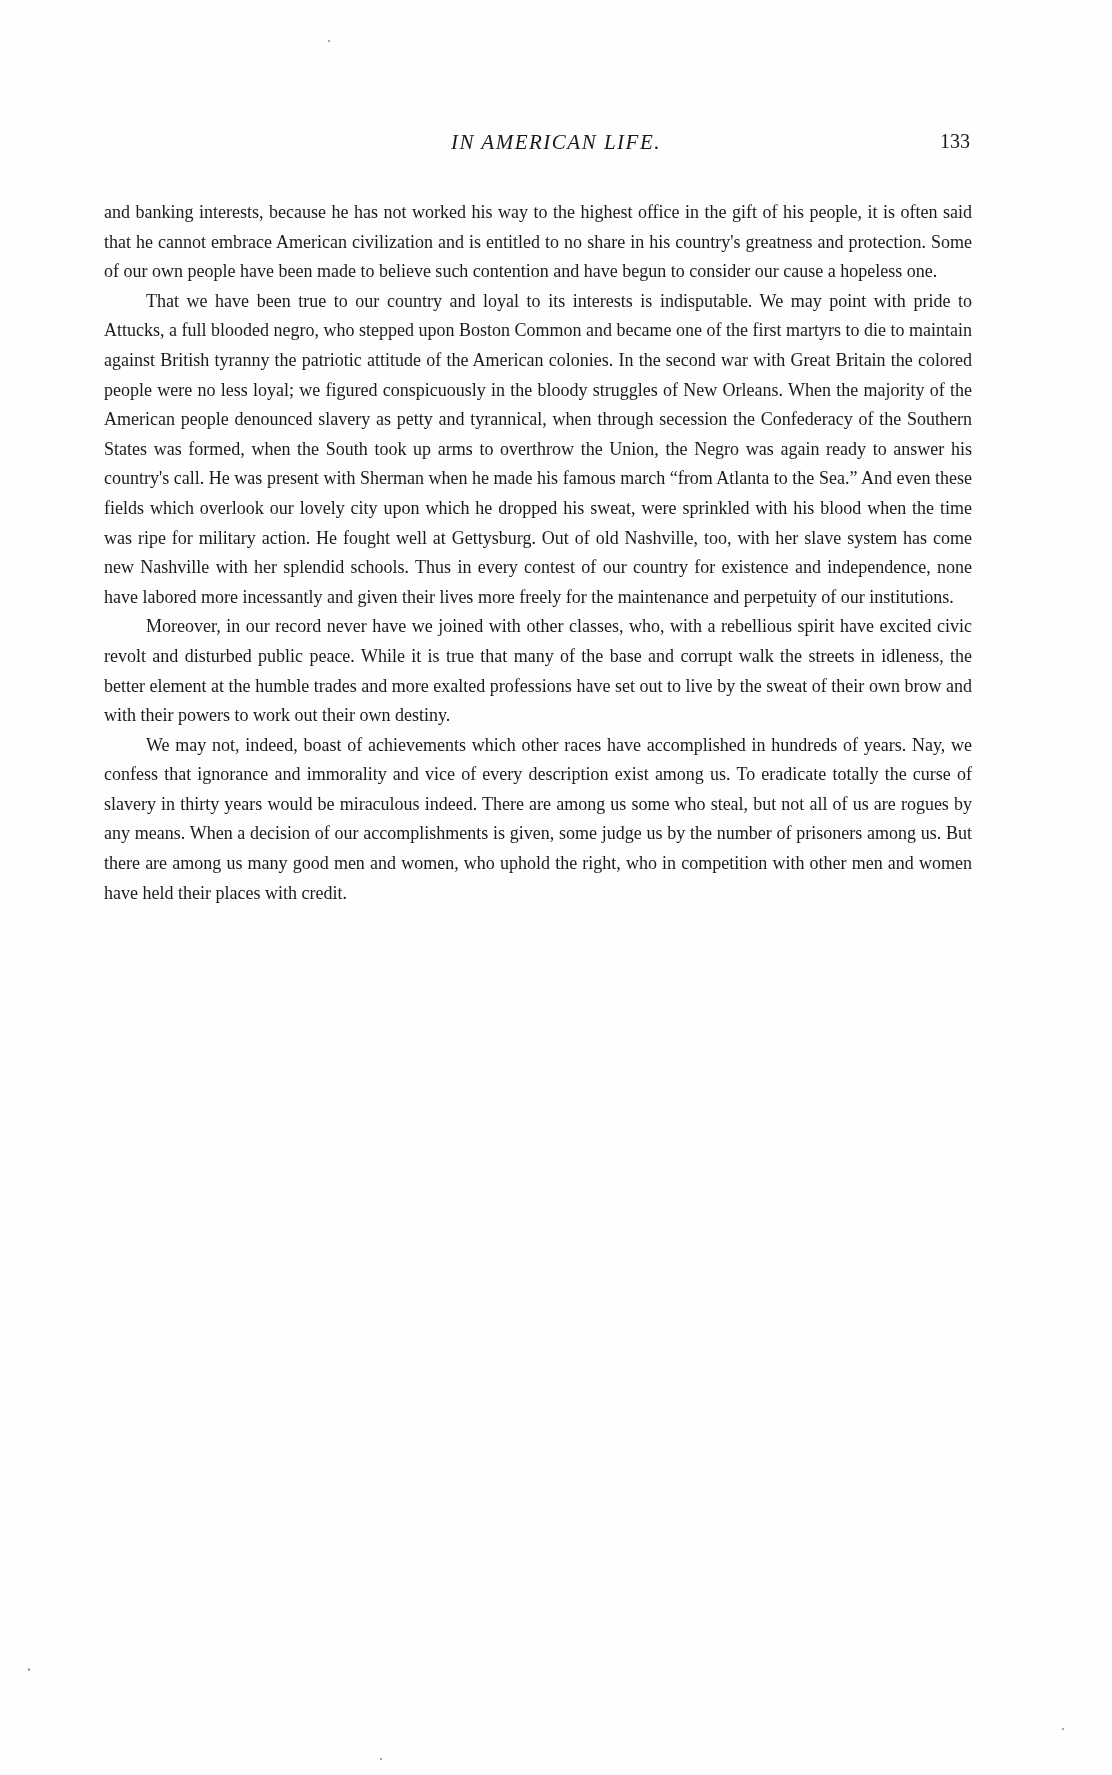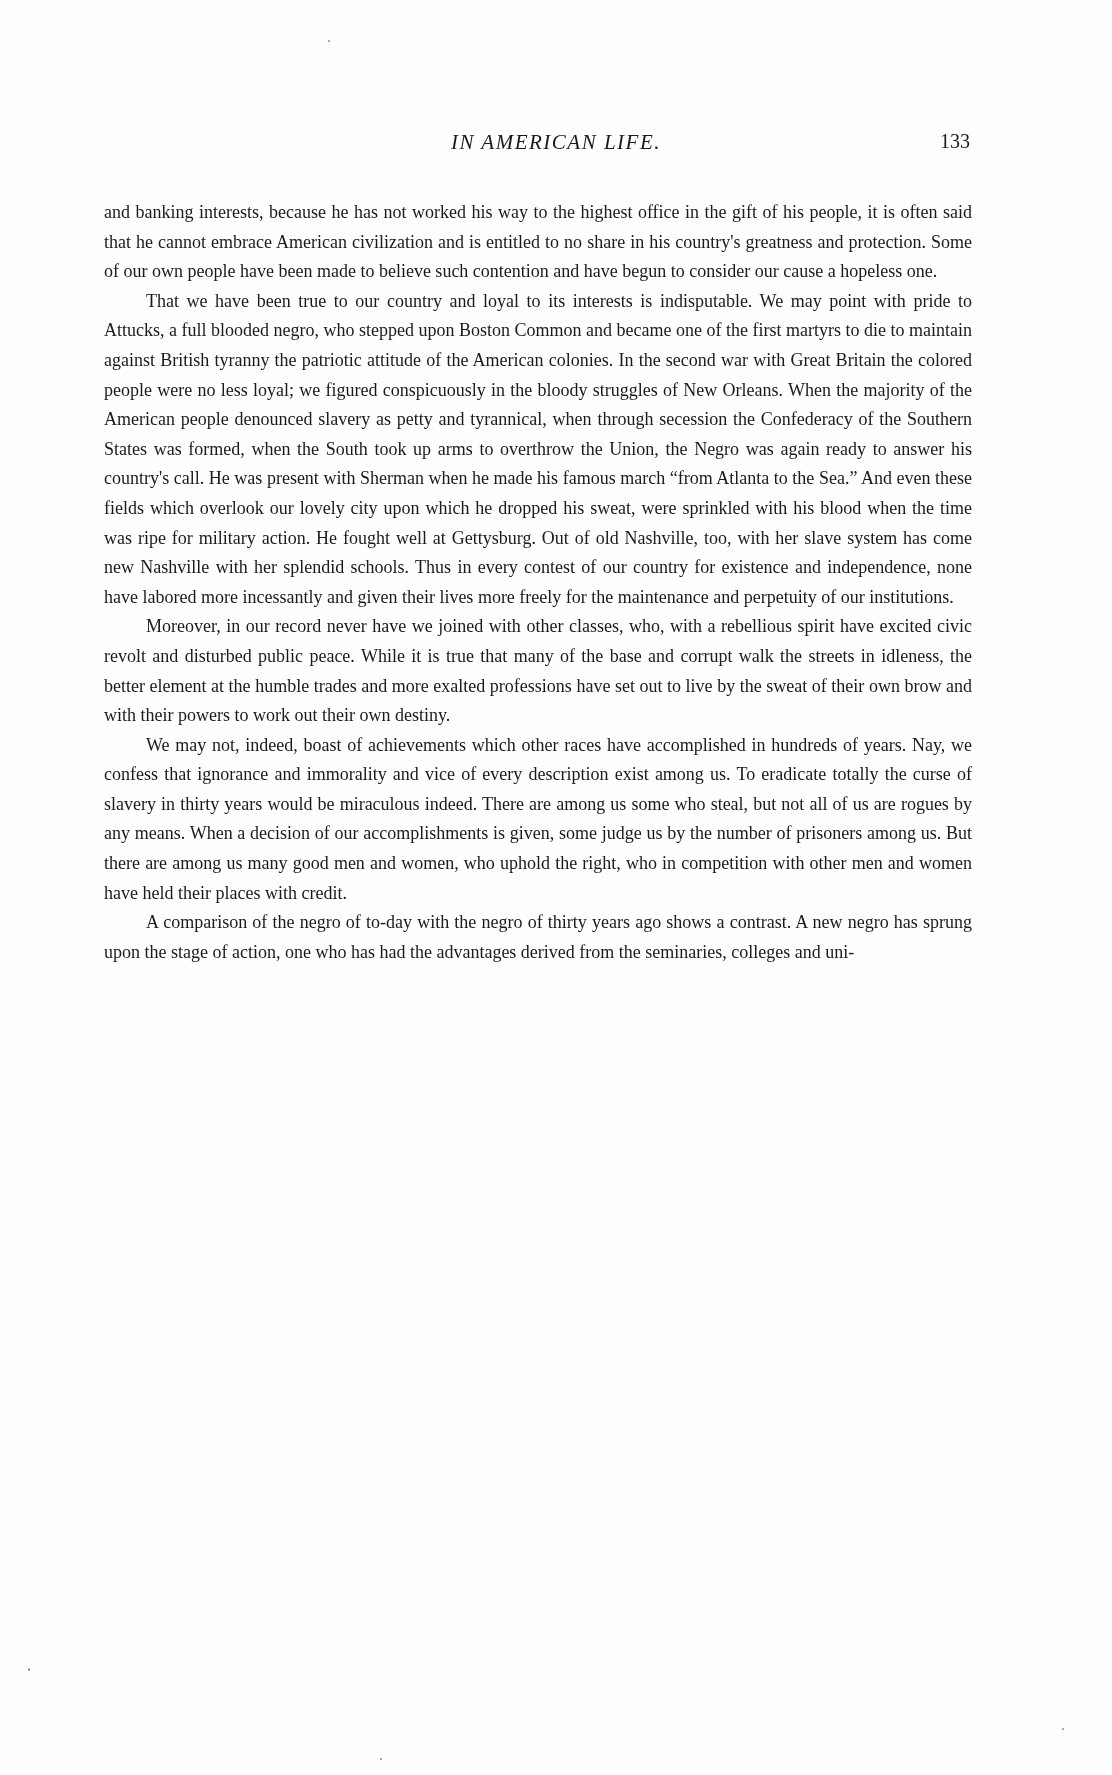--- a/index.html
+++ b/index.html
@@ -21,20 +21,19 @@
   <div class="running-head">
     <div class="head-title">IN AMERICAN LIFE.</div>
     <div class="page-number">133</div>
   </div>
 
   <div class="body-text">
     <p>and banking interests, because he has not worked his way to the highest office in the gift of his people, it is often said that he cannot embrace American civilization and is entitled to no share in his country's greatness and protection. Some of our own people have been made to believe such contention and have begun to consider our cause a hopeless one.</p>
     <p class="indent">That we have been true to our country and loyal to its interests is indisputable. We may point with pride to Attucks, a full blooded negro, who stepped upon Boston Common and became one of the first martyrs to die to maintain against British tyranny the patriotic attitude of the American colonies. In the second war with Great Britain the colored people were no less loyal; we figured conspicuously in the bloody struggles of New Orleans. When the majority of the American people denounced slavery as petty and tyrannical, when through secession the Confederacy of the Southern States was formed, when the South took up arms to overthrow the Union, the Negro was again ready to answer his country's call. He was present with Sherman when he made his famous march “from Atlanta to the Sea.” And even these fields which overlook our lovely city upon which he dropped his sweat, were sprinkled with his blood when the time was ripe for military action. He fought well at Gettysburg. Out of old Nashville, too, with her slave system has come new Nashville with her splendid schools. Thus in every contest of our country for existence and independence, none have labored more incessantly and given their lives more freely for the maintenance and perpetuity of our institutions.</p>
     <p class="indent">Moreover, in our record never have we joined with other classes, who, with a rebellious spirit have excited civic revolt and disturbed public peace. While it is true that many of the base and corrupt walk the streets in idleness, the better element at the humble trades and more exalted professions have set out to live by the sweat of their own brow and with their powers to work out their own destiny.</p>
     <p class="indent">We may not, indeed, boast of achievements which other races have accomplished in hundreds of years. Nay, we confess that ignorance and immorality and vice of every description exist among us. To eradicate totally the curse of slavery in thirty years would be miraculous indeed. There are among us some who steal, but not all of us are rogues by any means. When a decision of our accomplishments is given, some judge us by the number of prisoners among us. But there are among us many good men and women, who uphold the right, who in competition with other men and women have held their places with credit.</p>
-    <p class="indent">A comparison of the negro of to-day with the negro of thirty years ago shows a contrast. A new negro has sprung upon the stage of action, one who has had the advantages derived from the seminaries, colleges and uni-</p>
   </div>
 
   <span class="speck" style="left:328px;top:40px;width:2px;height:2px;"></span>
   <span class="speck" style="left:28px;top:1668px;width:2px;height:3px;"></span>
   <span class="speck" style="left:380px;top:1758px;width:2px;height:2px;"></span>
   <span class="speck" style="left:1062px;top:1728px;width:2px;height:2px;"></span>
 </div>
 
 </body></html>

